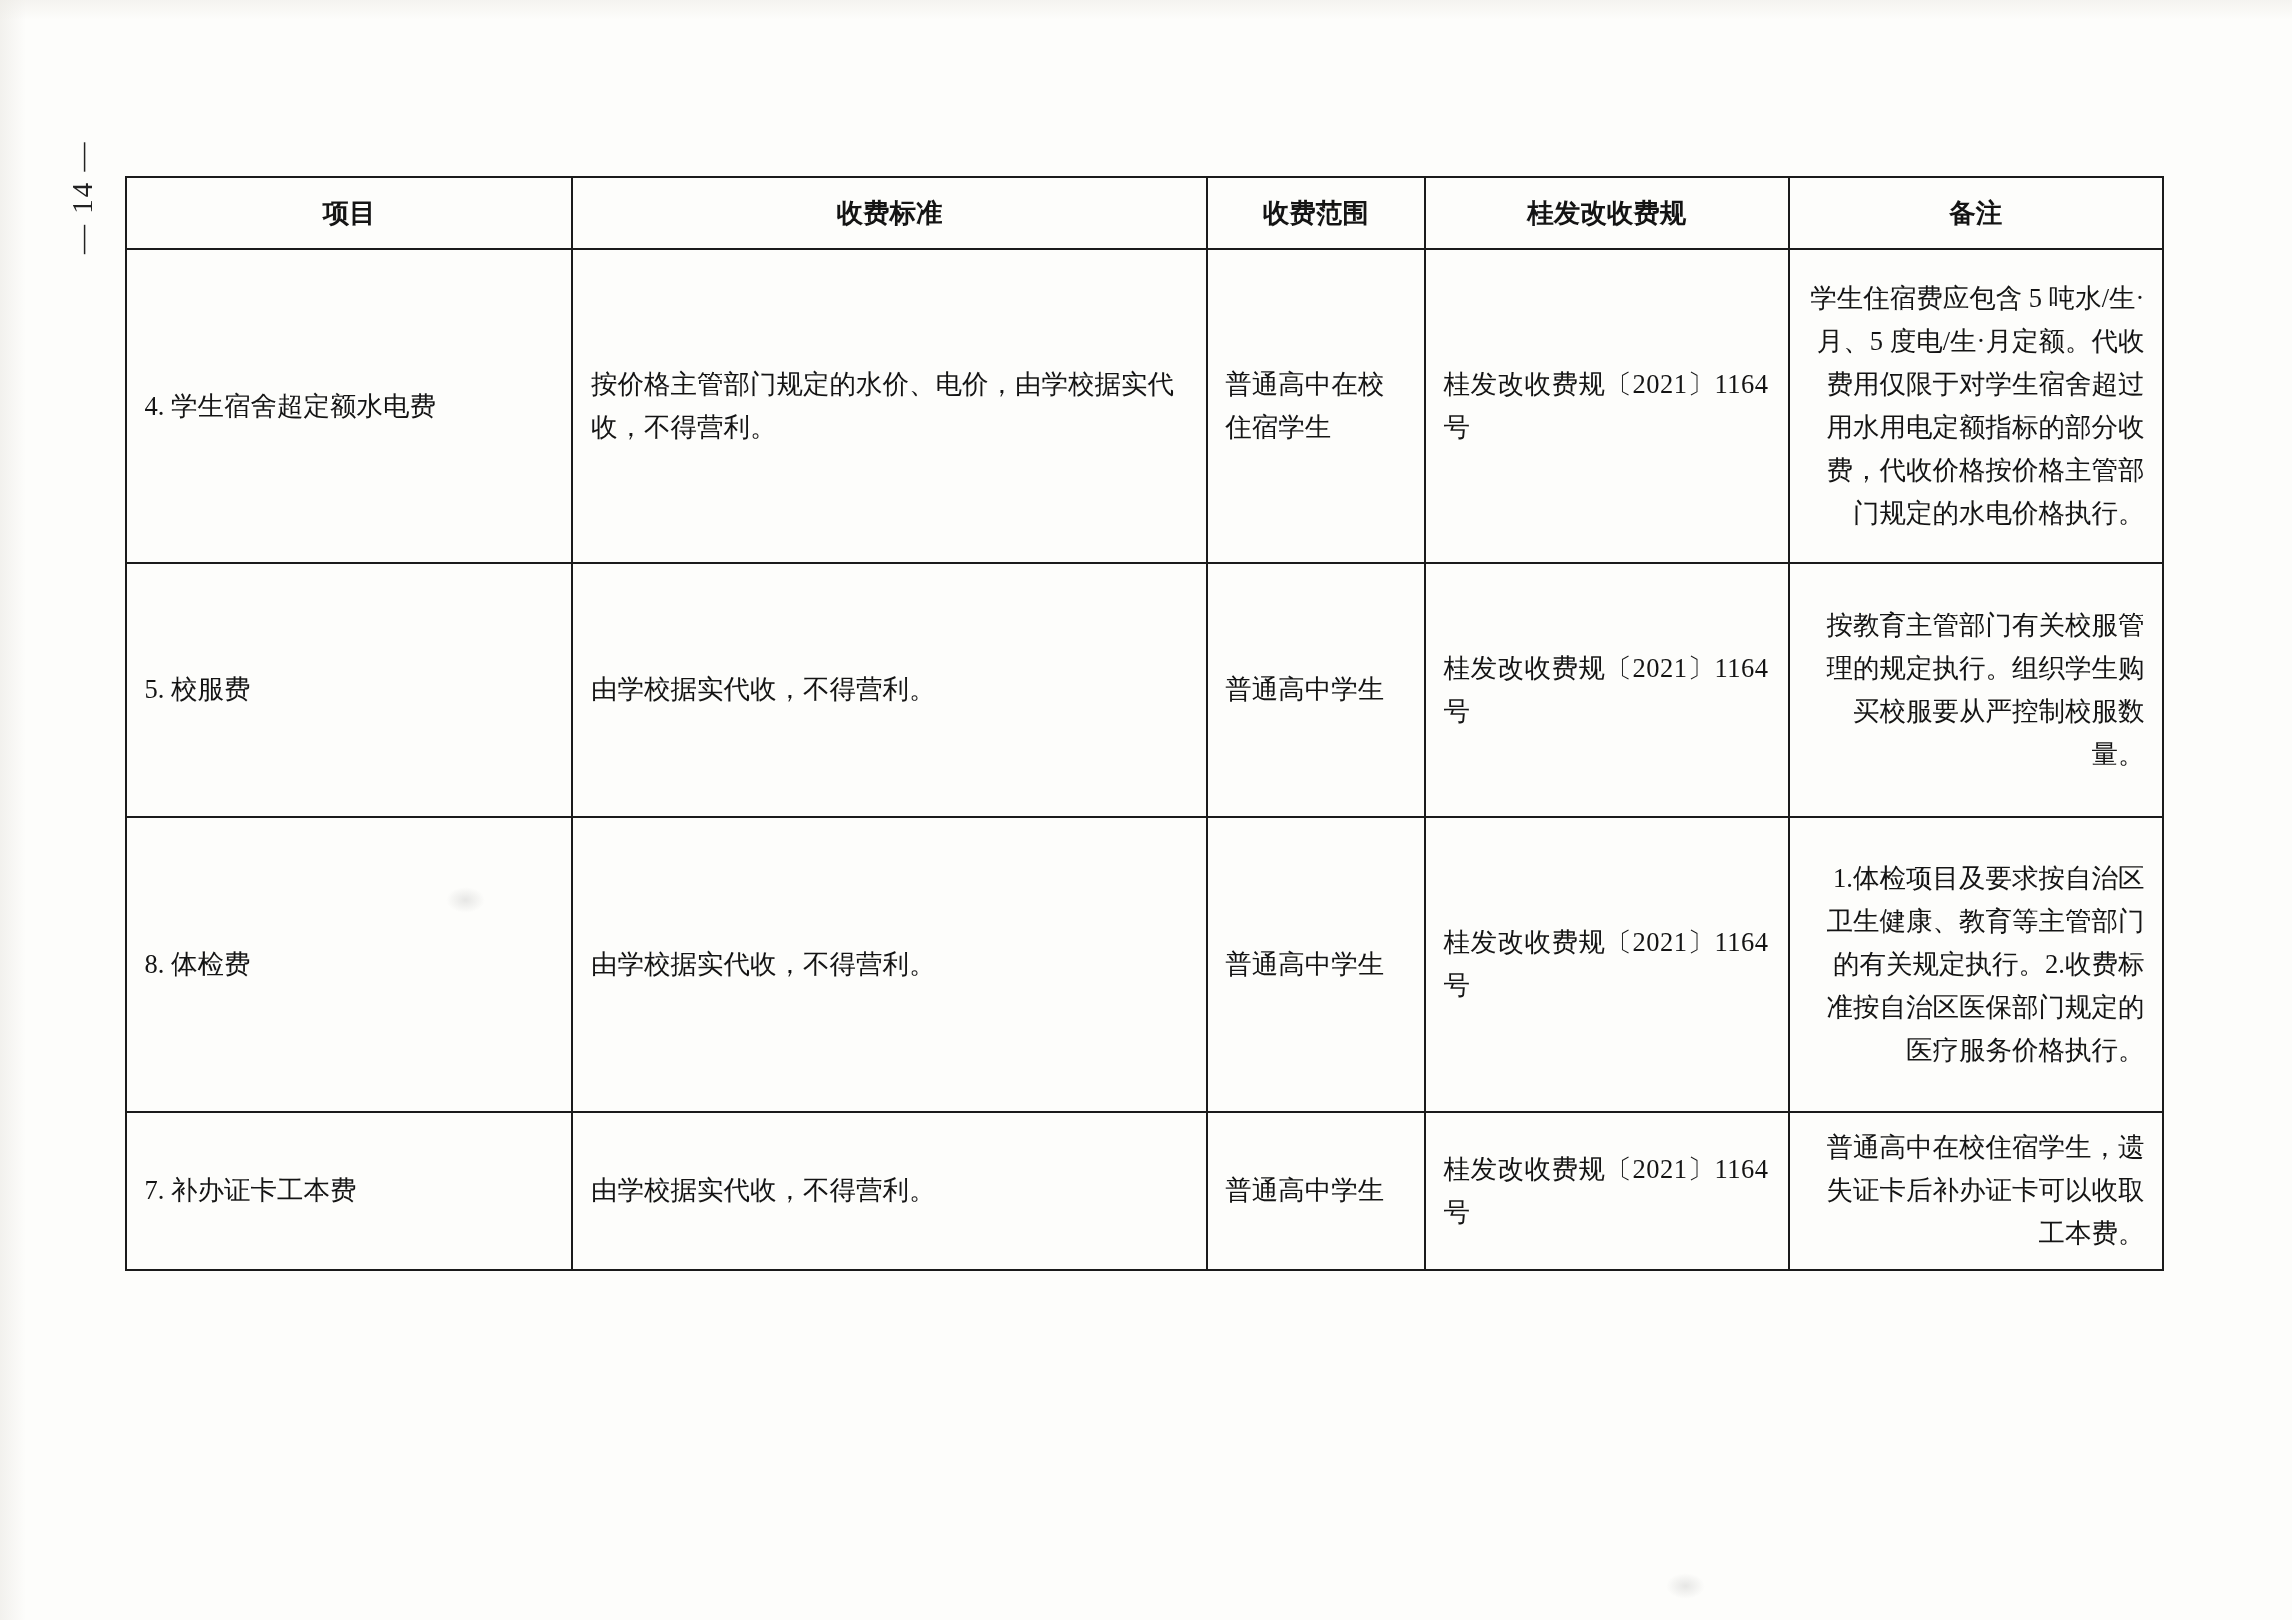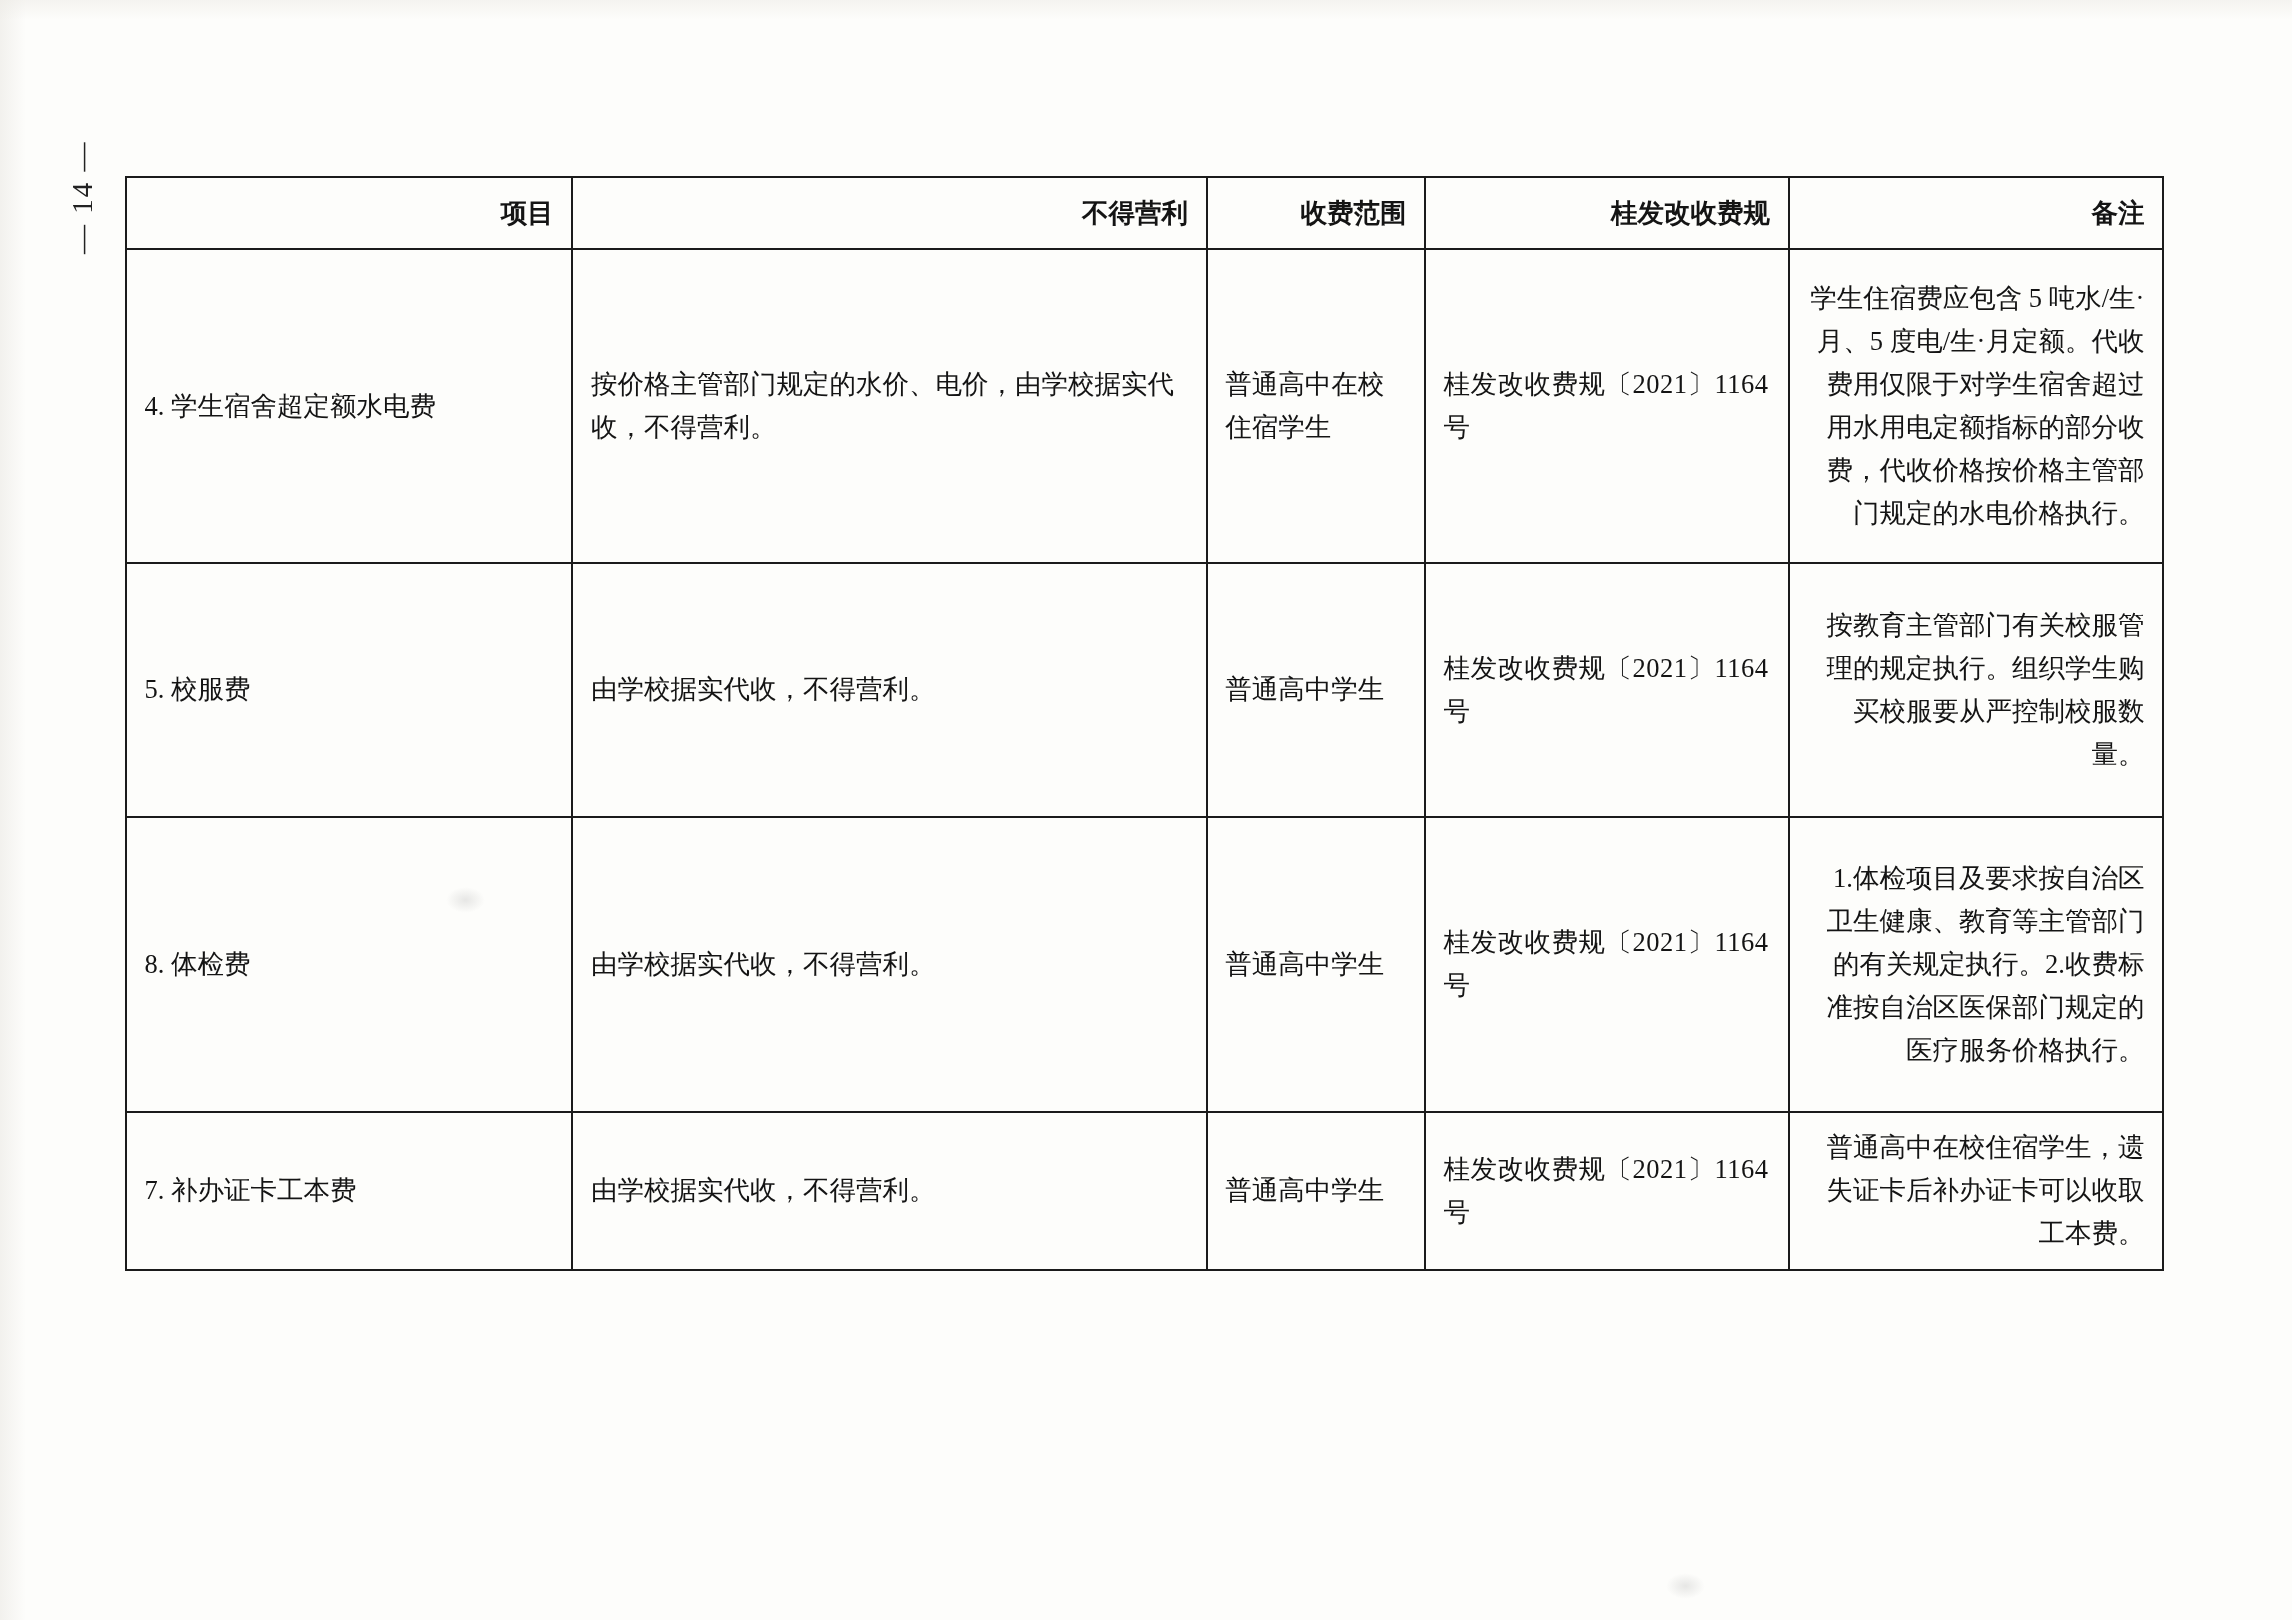--- a/index.html
+++ b/index.html
@@ -58,21 +58,21 @@
   table.fee-table td, table.fee-table th {
     border: 2px solid #1b1b1b;
     vertical-align: middle;
     padding: 13.7px 17.6px;
     font-size: 26.5px;
     line-height: 1.62;
     font-family: "Liberation Serif", serif;
     color: #141414;
   }
   thead th {
-    text-align: right;
+    text-align: center;
     font-weight: 700;
     font-size: 28px;
     padding: 19.6px 9.8px;
     height: 43px;
   }
   col.c-item { width: 421px; }
   col.c-standard { width: 598px; }
   col.c-scope { width: 206px; }
   col.c-basis { width: 343px; }
   col.c-remark { width: 353px; }
@@ -126,21 +126,21 @@
     <colgroup>
       <col class="c-item">
       <col class="c-standard">
       <col class="c-scope">
       <col class="c-basis">
       <col class="c-remark">
     </colgroup>
     <thead>
       <tr>
         <th>项目</th>
-        <th>不得营利</th>
+        <th>收费标准</th>
         <th>收费范围</th>
         <th>桂发改收费规</th>
         <th>备注</th>
       </tr>
     </thead>
     <tbody>
       <tr class="row-1">
         <td class="item-cell">4. 学生宿舍超定额水电费</td>
         <td class="standard-cell">按价格主管部门规定的水价、电价，由学校据实代收，不得营利。</td>
         <td class="scope-cell">普通高中在校住宿学生</td>

